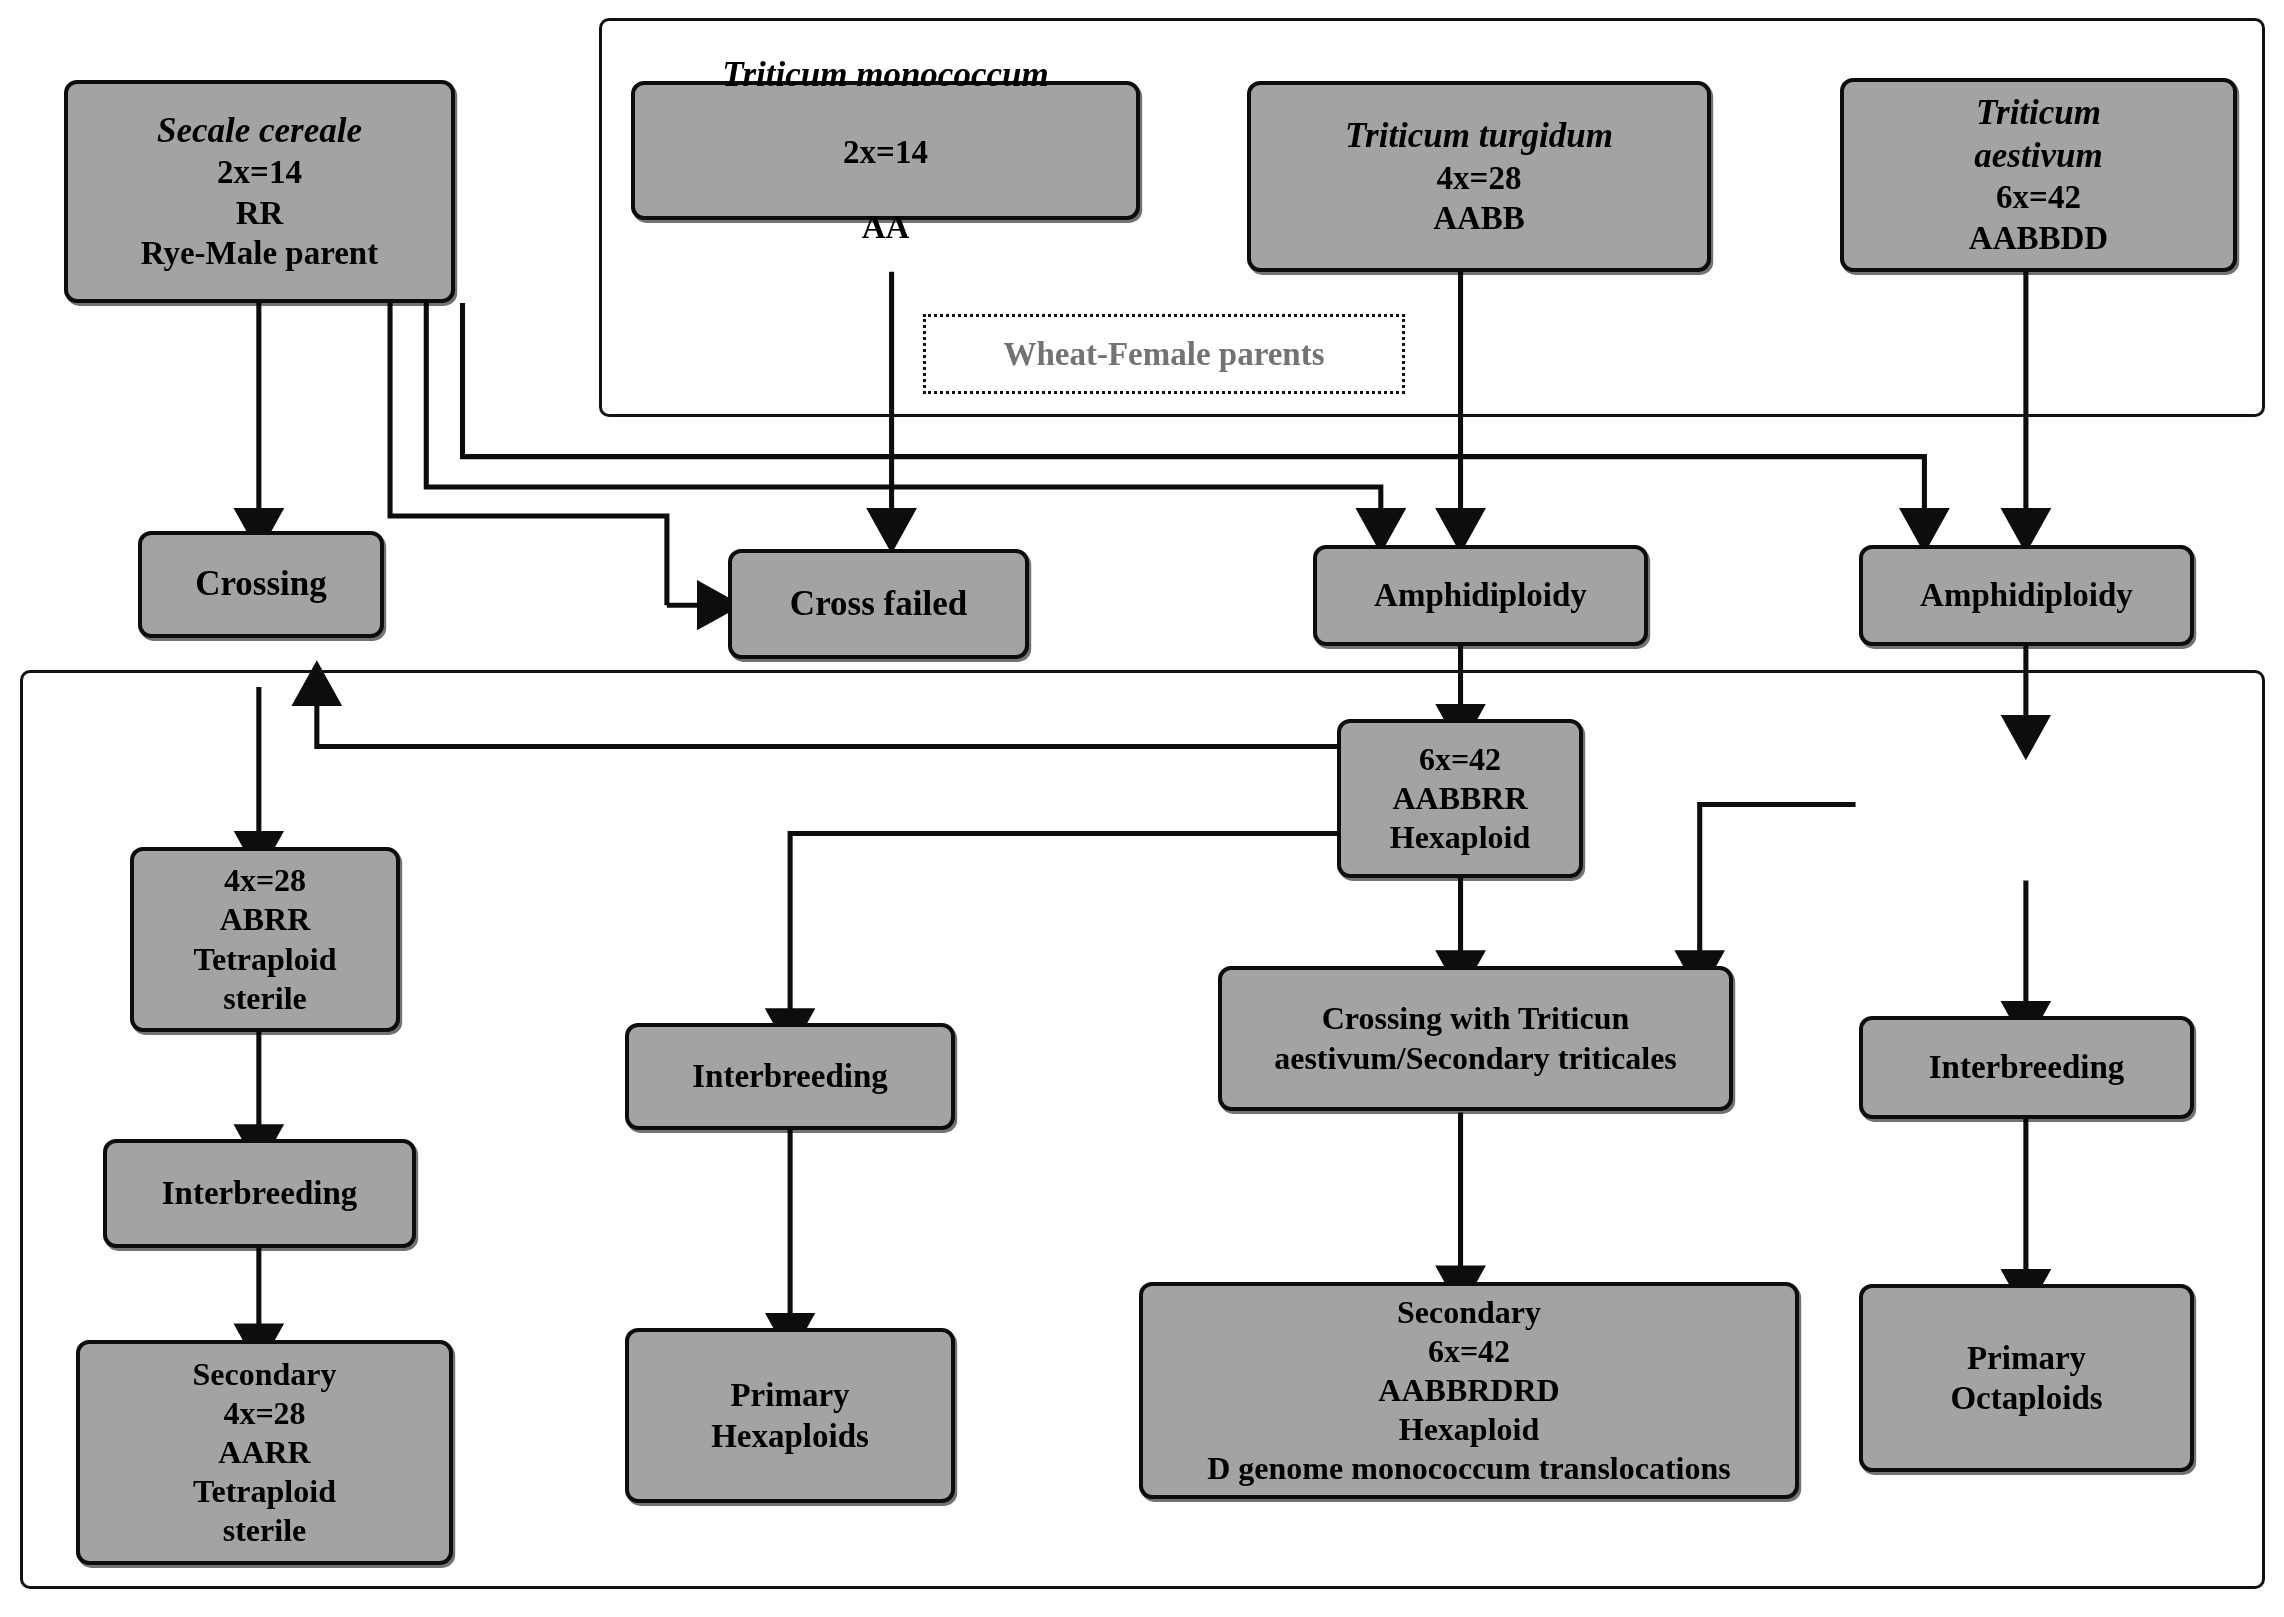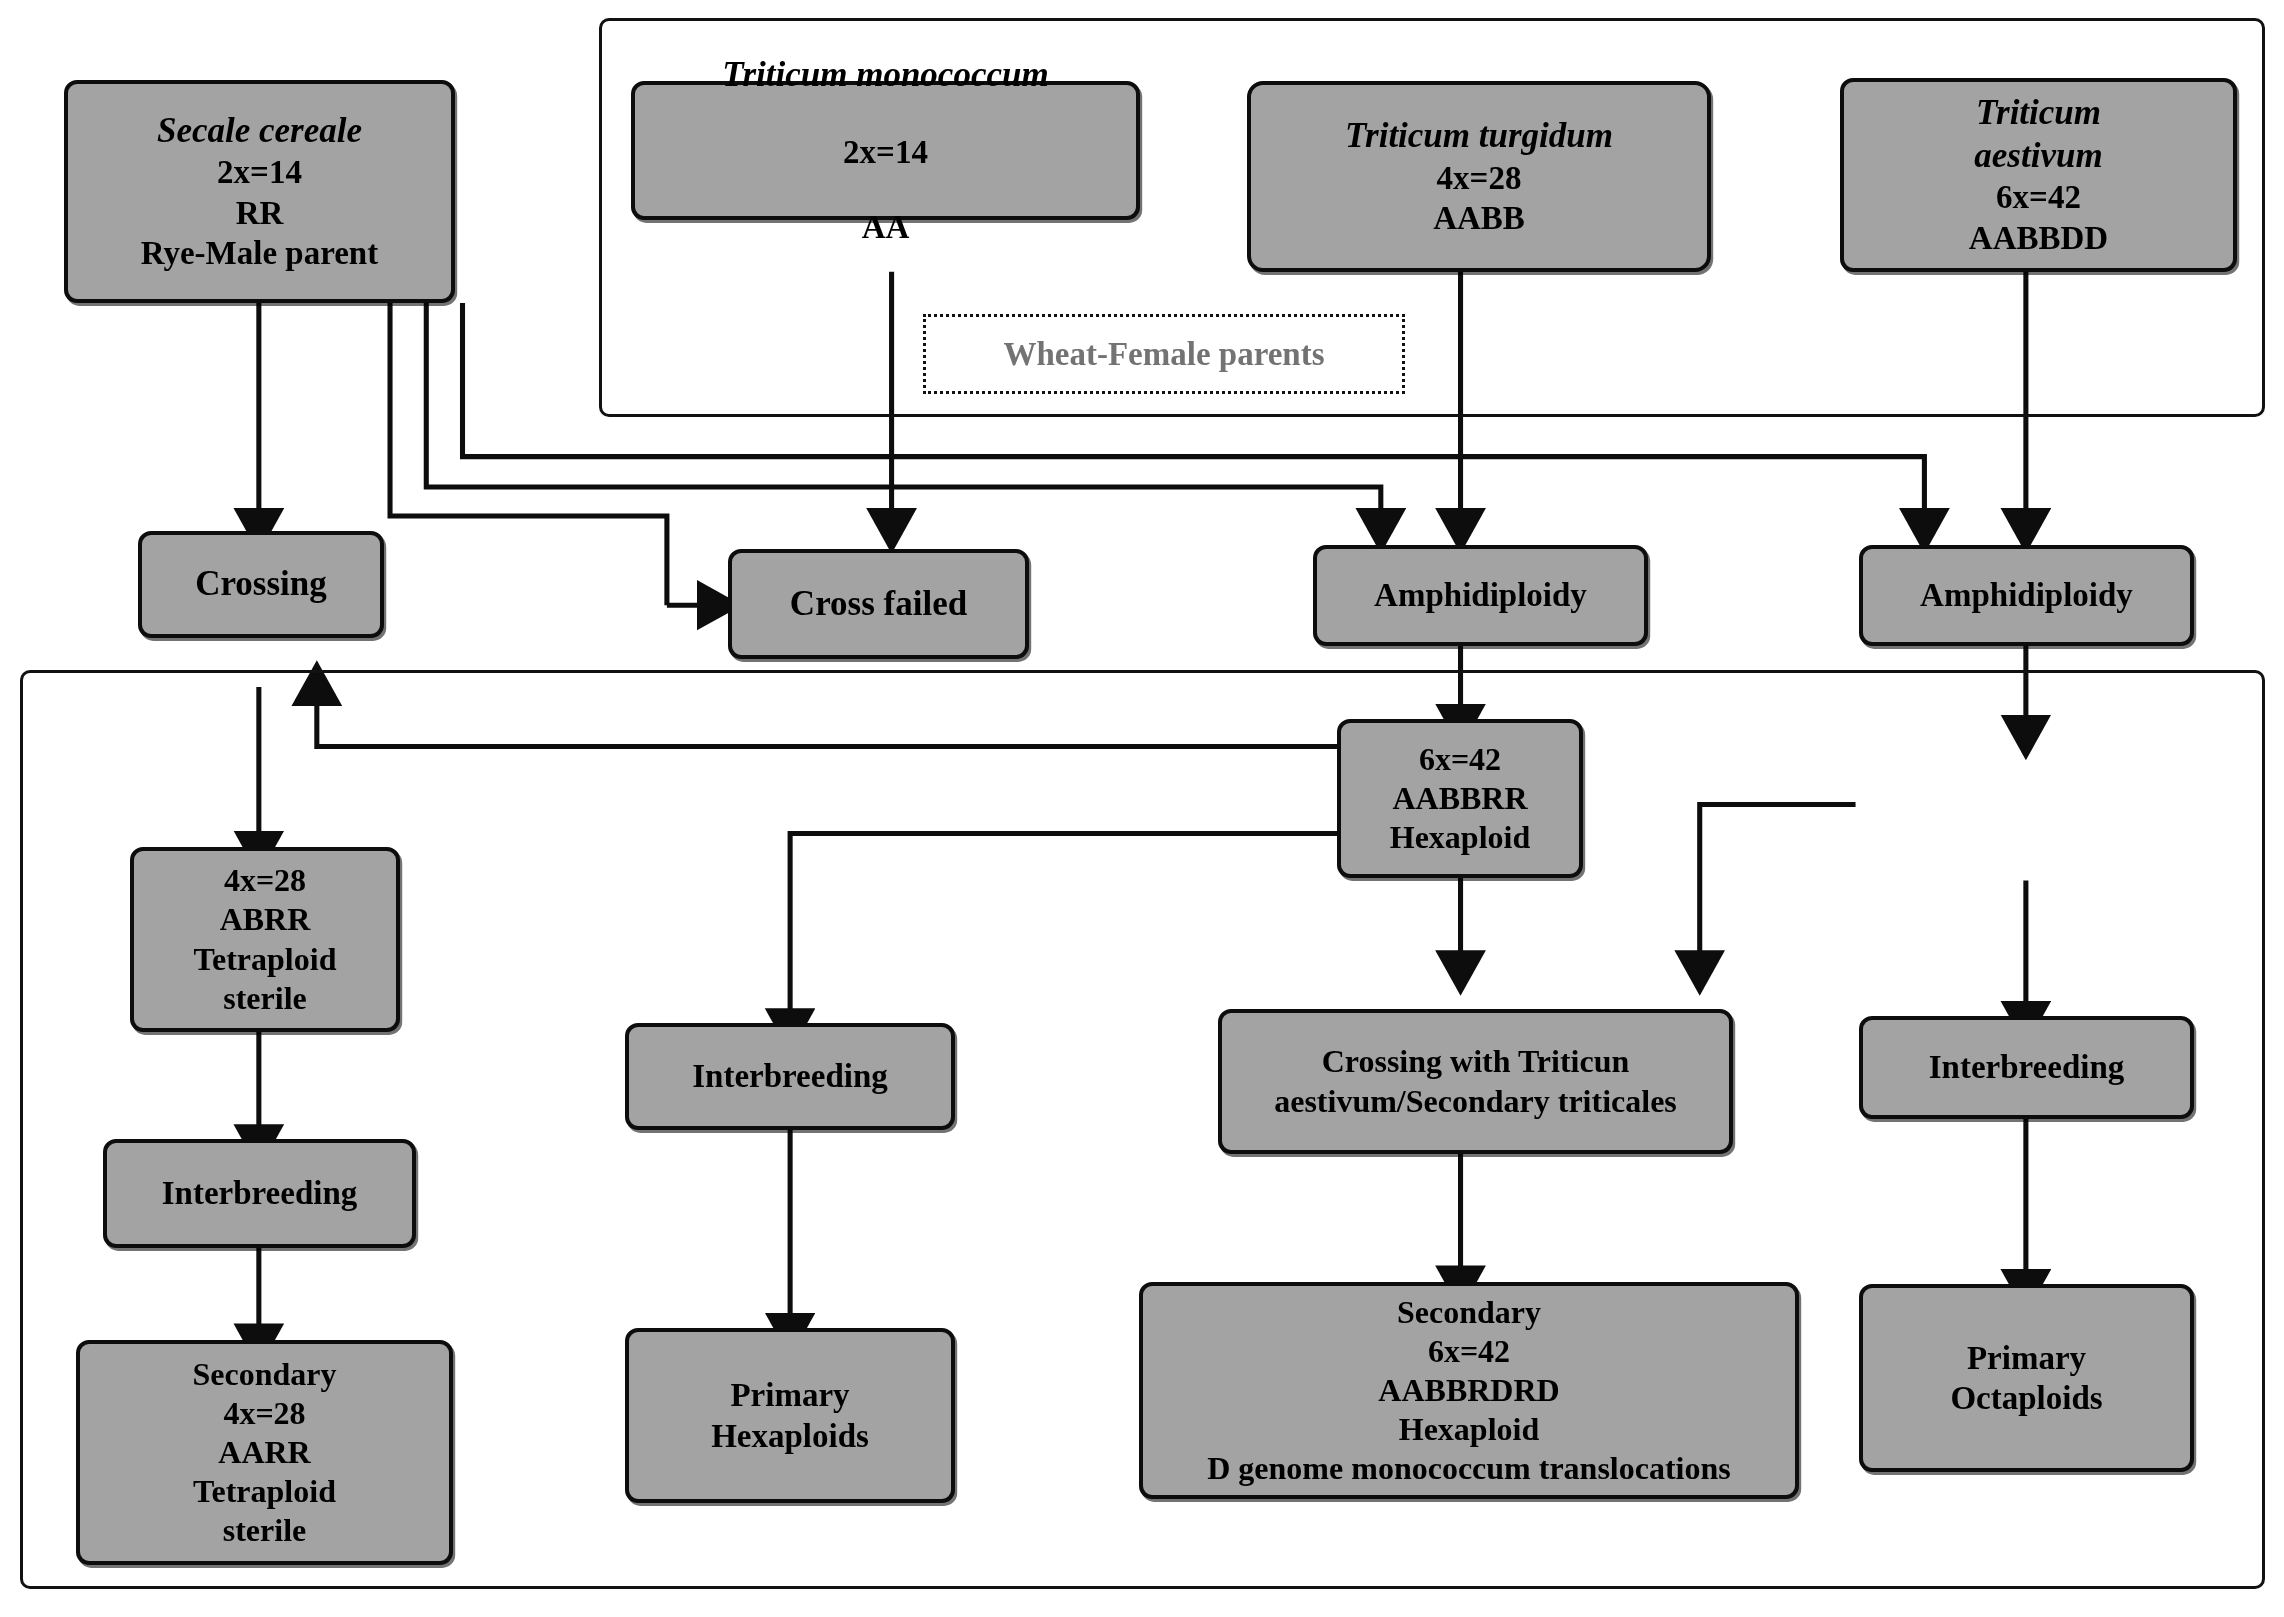--- a/index.html
+++ b/index.html
@@ -130,21 +130,21 @@
     <span class="ln f46">RR</span>
     <span class="ln f46">Rye-Male parent</span>
   </div>
 
   <div class="node" style="left:631px; top:81px; width:509px; height:139px;gap:35px;">
     <span class="ln ital f48">Triticum monococcum</span>
     <span class="ln f46">2x=14</span>
     <span class="ln f46">AA</span>
   </div>
 
-  <div class="node" style="left:1247px; top:81px; width:464px; height:191px;border-radius:16px;">
+  <div class="node" style="left:1247px; top:81px; width:464px; height:191px;">
     <span class="ln ital f48">Triticum turgidum</span>
     <span class="ln f46">4x=28</span>
     <span class="ln f46">AABB</span>
   </div>
 
   <div class="node" style="left:1840px; top:78px; width:397px; height:194px;font-family:Liberation Serif, serif;">
     <span class="ln ital f48">Triticum</span>
     <span class="ln ital f48">aestivum</span>
     <span class="ln f46">6x=42</span>
     <span class="ln f46">AABBDD</span>
@@ -198,21 +198,21 @@
 
   <div class="node" style="left:625px; top:1023px; width:330px; height:107px;">
     <span class="ln f46">Interbreeding</span>
   </div>
 
   <div class="node" style="left:625px; top:1328px; width:330px; height:175px;">
     <span class="ln f46">Primary</span>
     <span class="ln f46">Hexaploids</span>
   </div>
 
-  <div class="node" style="left:1218px; top:966px; width:515px; height:145px;margin-top:43px;">
+  <div class="node" style="left:1218px; top:966px; width:515px; height:145px;">
     <span class="ln f44">Crossing with Triticun</span>
     <span class="ln f44">aestivum/Secondary triticales</span>
   </div>
 
   <div class="node" style="left:1139px; top:1282px; width:660px; height:217px;">
     <span class="ln f44">Secondary</span>
     <span class="ln f44">6x=42</span>
     <span class="ln f44">AABBRDRD</span>
     <span class="ln f44">Hexaploid</span>
     <span class="ln f44">D genome monococcum translocations</span>

